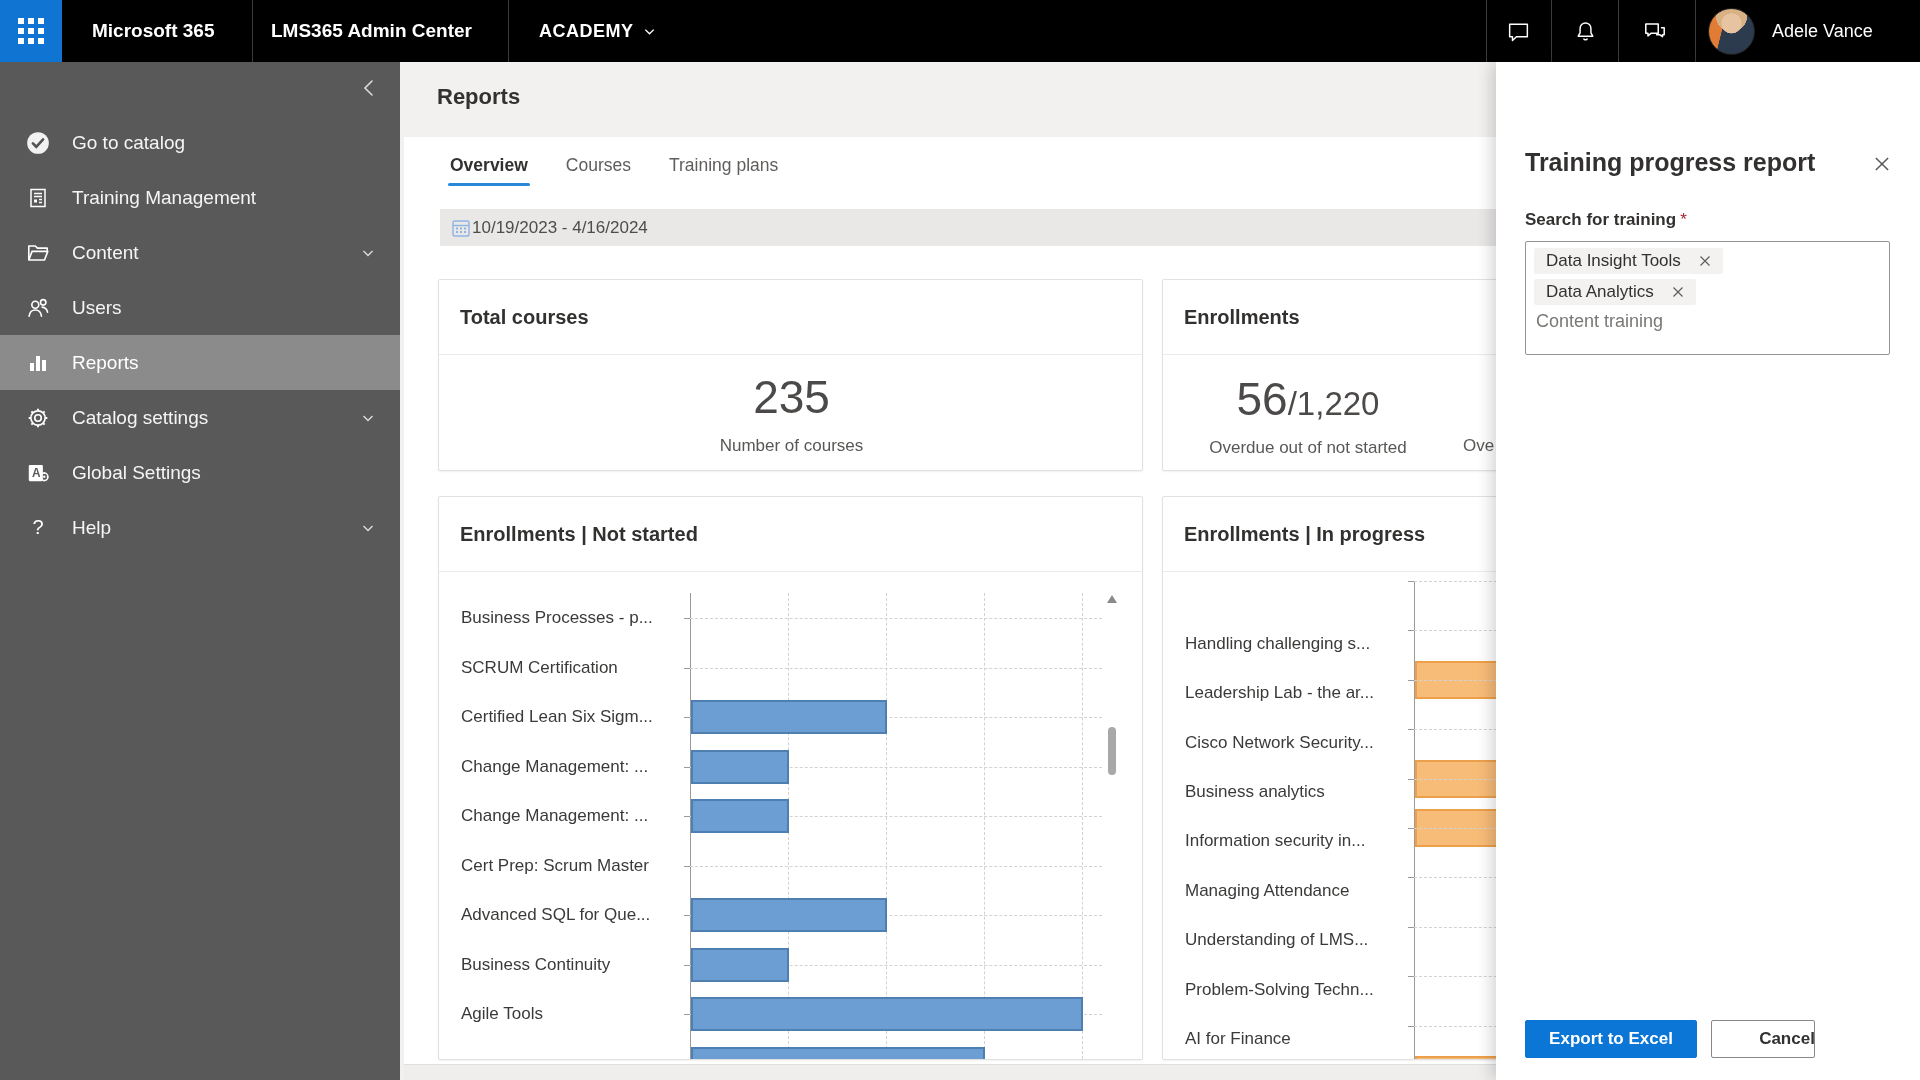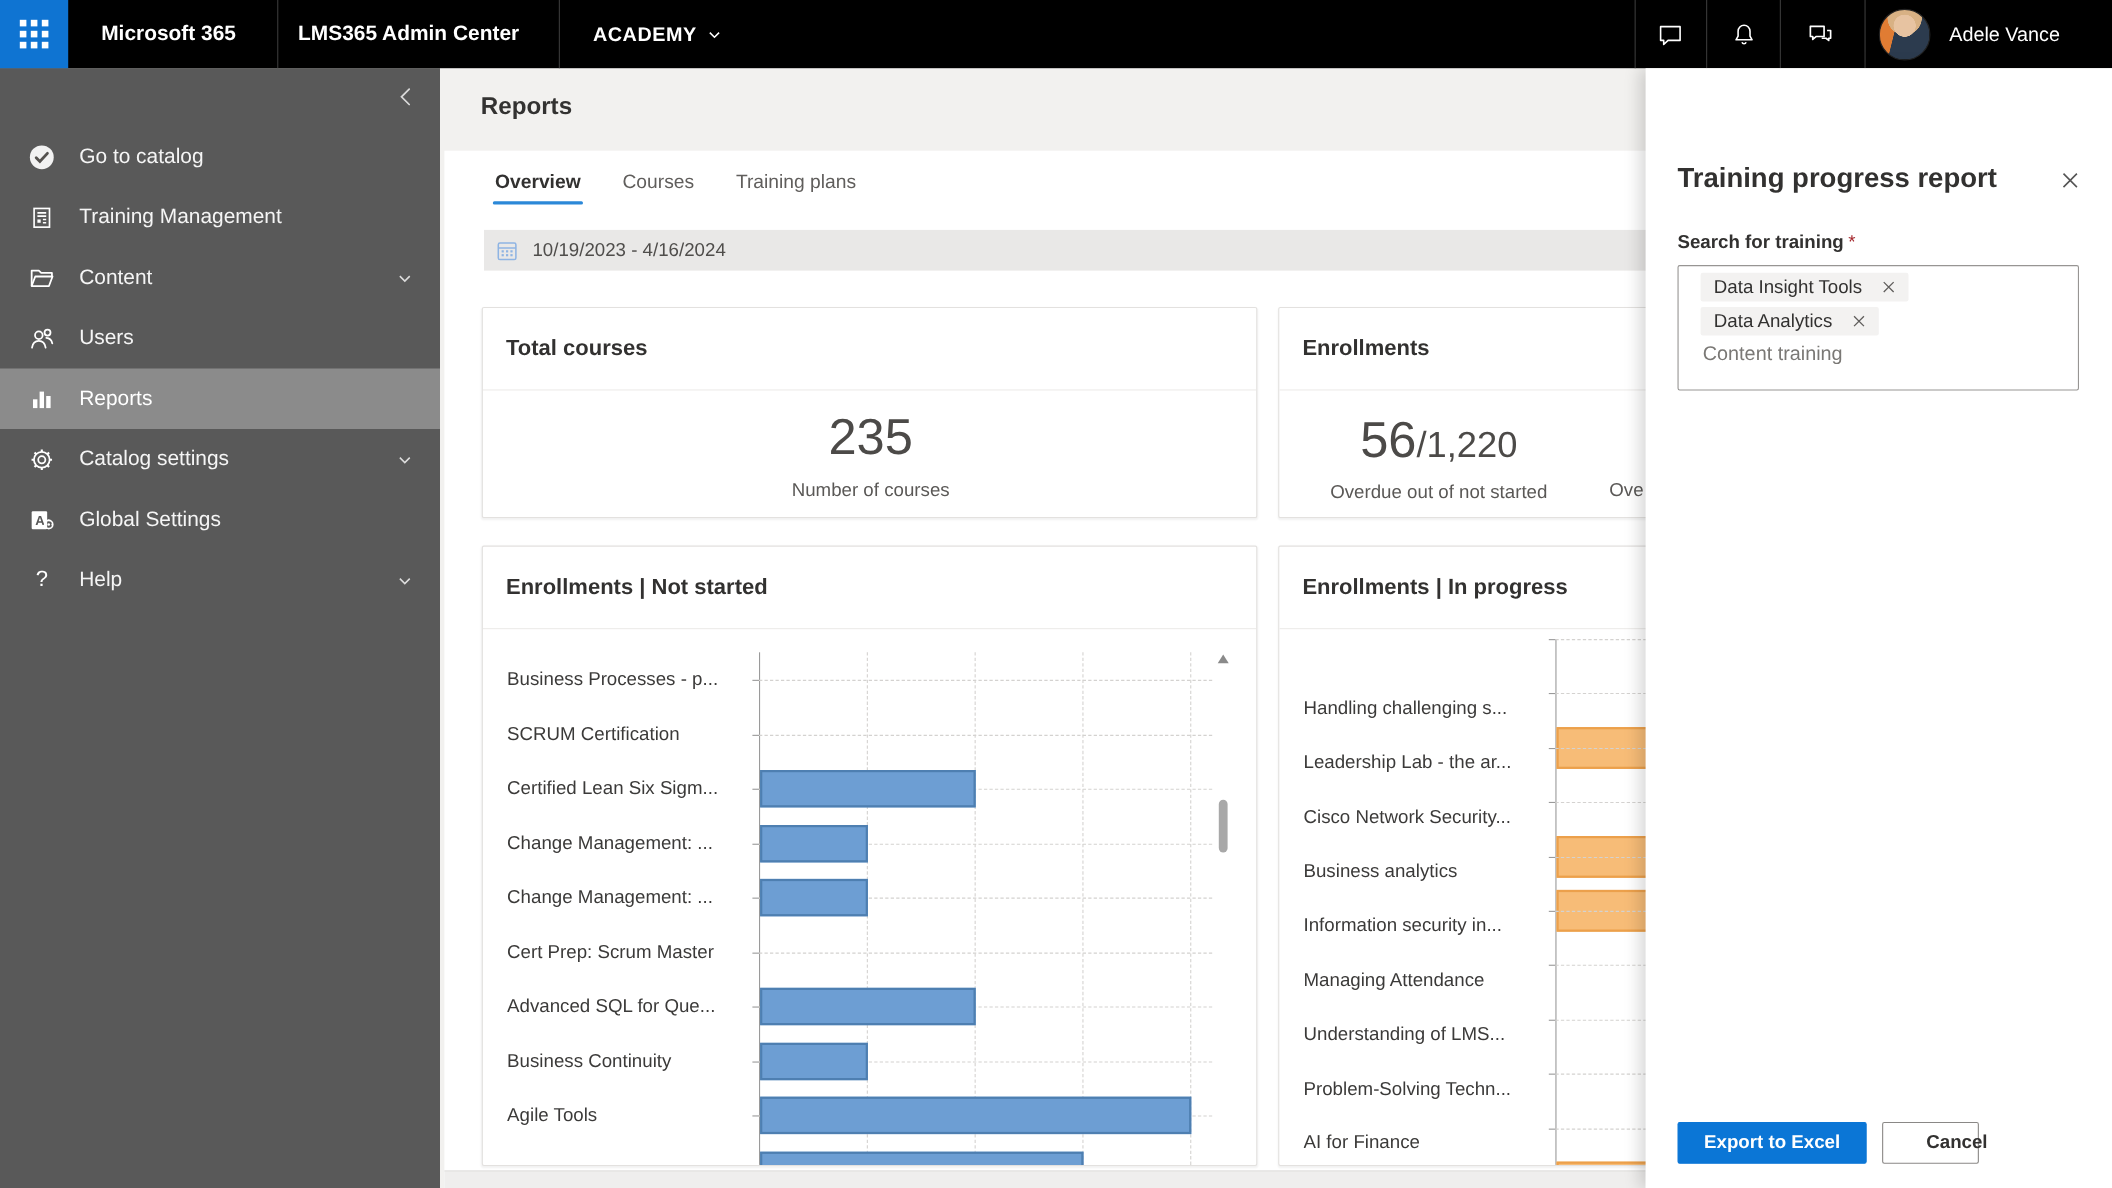--- a/index.html
+++ b/index.html
@@ -43,21 +43,21 @@
   .content-panel { position:absolute; left:404px; top:137px; width:1516px; height:943px; background:#fff; }
 
   .tabs { position:absolute; left:44px; top:8px; display:flex; gap:34px; }
   .tab { position:relative; padding:10px 2px 14px 2px; font-size:17.5px; color:#605e5c; cursor:pointer; }
   .tab.active { color:#323130; font-weight:600; }
   .tab .underline { position:absolute; left:0; right:0; bottom:4px; height:3px; background:#2b88d8; border-radius:2px; }
 
   .datebar { position:absolute; left:36px; top:72px; right:0; height:37px; background:#e9e8e7;
              display:flex; align-items:center; cursor:pointer; }
   .datebar .cal { margin-left:10px; display:flex; }
-  .datebar .dtext { margin-left:12px; font-size:17px; color:#4f4d4b; }
+  .datebar .dtext { font-size:17px; color:#4f4d4b; }
 
   .card { position:absolute; background:#fff; border:1px solid #e3e1df; border-radius:2px;
           box-shadow:0 1px 2px rgba(0,0,0,.06); overflow:hidden; }
   .card-hd { height:75px; border-bottom:1px solid #edebe9; display:flex; align-items:center; }
   .card-hd span { margin-left:21px; font-size:20px; font-weight:600; color:#323130; }
   #card-total { left:34px; top:142px; width:705px; height:192px; }
   #card-enroll { left:758px; top:142px; width:705px; height:192px; }
   #card-notstarted { left:34px; top:359px; width:705px; height:564px; }
   #card-inprogress { left:758px; top:359px; width:705px; height:564px; }
 
@@ -85,30 +85,30 @@
   .hscroll { position:absolute; left:0; right:424px; bottom:0; height:16px; background:#efeeed; border-top:1px solid #e2e0de; }
 
   
   .side-panel { position:absolute; left:1496px; top:62px; width:424px; height:1018px; background:#fff; z-index:60;
                 box-shadow:-5px 0 14px rgba(0,0,0,.16); }
   .sp-title { position:absolute; left:29px; top:86px; font-size:25px; font-weight:600; color:#323130; }
   .sp-close { position:absolute; right:26px; top:92px; width:22px; height:22px; cursor:pointer; }
   .sp-label { position:absolute; left:29px; top:148px; font-size:17px; font-weight:600; color:#323130; }
   .sp-label .req { color:#a4262c; margin-left:4px; font-weight:400; }
   .sp-box { position:absolute; left:29px; top:117px; width:365px; height:114px; border:1px solid #979593; border-radius:2px;
-            padding:6px 20px; cursor:text; }
+            padding:6px 8px; cursor:text; }
   .chip { display:flex; align-items:center; width:max-content; background:#f3f2f1; border-radius:2px;
           padding:3px 12px; margin-bottom:5px; font-size:17px; color:#323130; }
   .chip .x { margin-left:18px; display:flex; cursor:pointer; }
   .sp-placeholder { font-size:18px; color:#7a7875; margin-top:6px; margin-left:2px; }
   .sp-actions { position:absolute; left:29px; top:958px; display:flex; gap:14px; }
   .btn { height:38px; border-radius:2px; font-size:17px; font-weight:600; display:flex; align-items:center;
          justify-content:center; cursor:pointer; font-family:inherit; }
   .btn-primary { width:172px; background:#0b76d6; color:#fff; border:1px solid #0b76d6; }
-  .btn-secondary { width:88px; background:#fff; color:#323130; border:1px solid #8a8886;padding-left:48px; }
+  .btn-secondary { width:104px; background:#fff; color:#323130; border:1px solid #8a8886;padding-left:48px; }
 </style>
 </head>
 <body>
 
 <header class="topbar">
   <div class="waffle">
     <div class="waffle-grid">
         <i></i>
         <i></i>
         <i></i>

